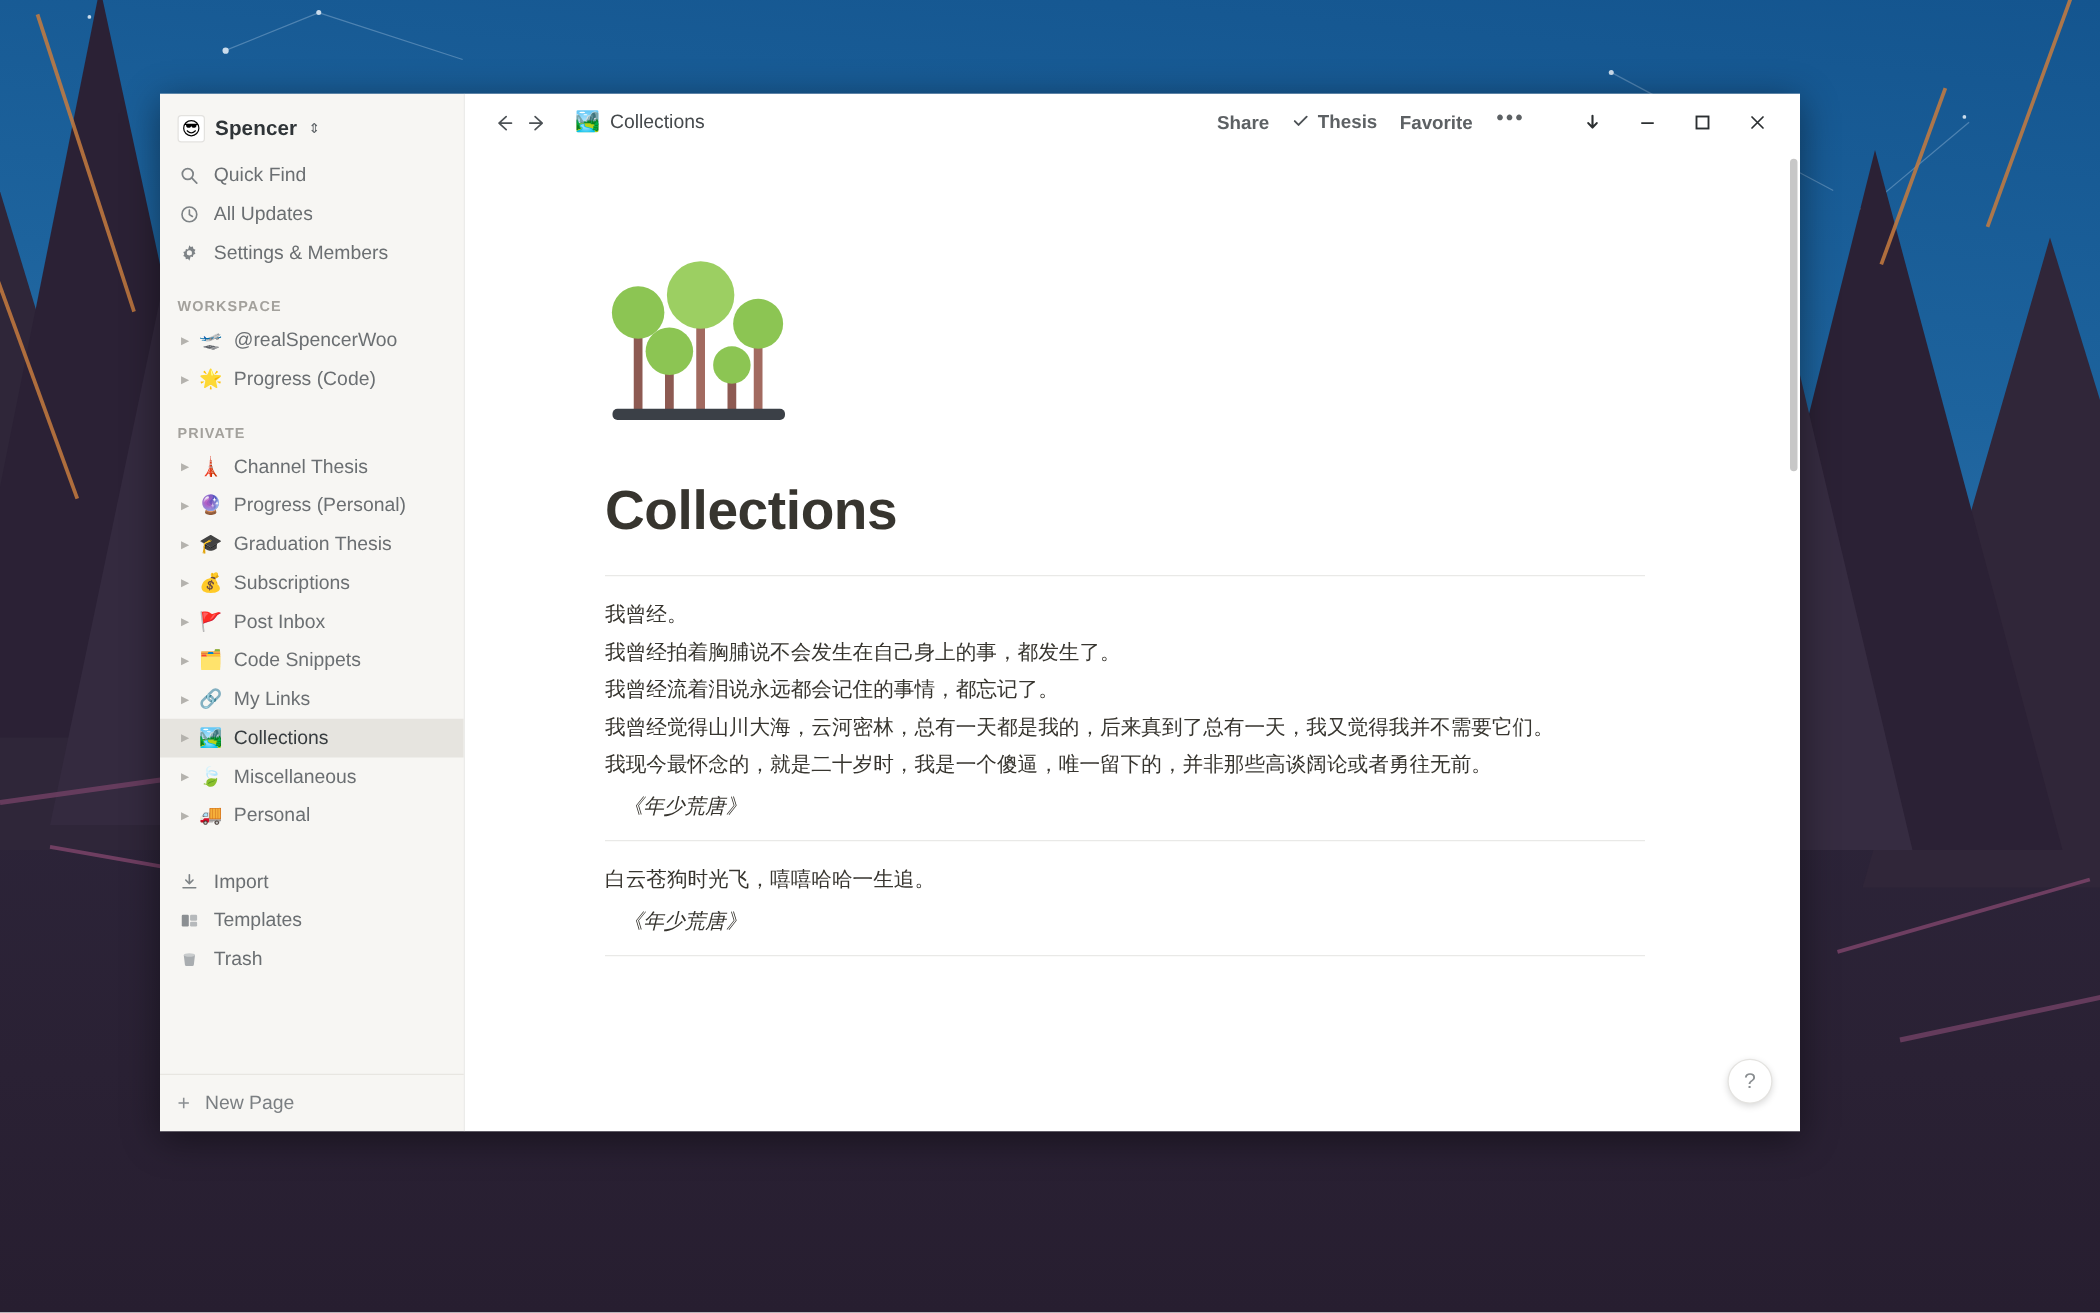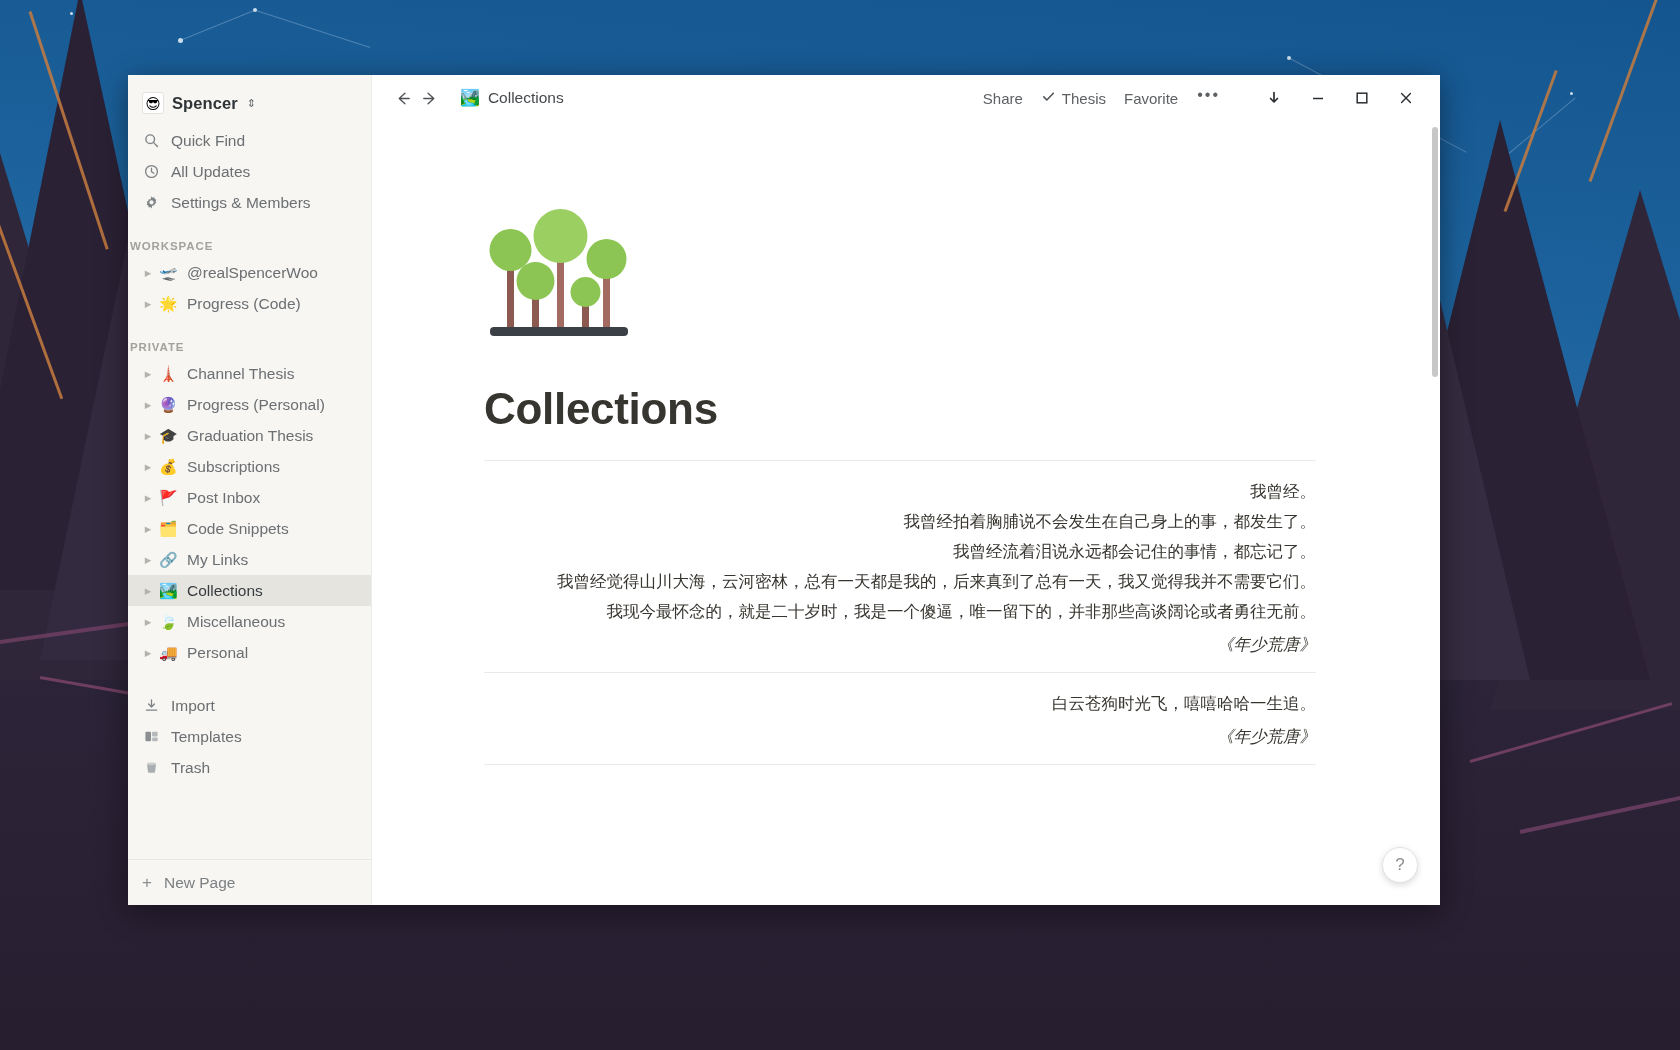--- a/index.html
+++ b/index.html
@@ -112,21 +112,21 @@
     cursor: pointer; white-space: nowrap;
   }
   .sb-row .sb-ico {
     width: 19px; min-width: 19px; margin-right: 10px;
     display: flex; align-items: center; justify-content: center;
     color: #7e8386;
   }
   .sb-row .sb-label { overflow: hidden; text-overflow: ellipsis; }
 
   .sb-section {
-    padding: 0 2px; margin-top: 22px; margin-bottom: 5px;
+    padding: 0 14px; margin-top: 22px; margin-bottom: 5px;
     font-size: 11.5px; letter-spacing: .9px; font-weight: bold;
     color: #a3a19c; text-transform: uppercase;
   }
 
   .sb-page {
     display: flex; align-items: center;
     height: 31px; padding-left: 12px; padding-right: 10px;
     font-size: 15.5px; color: #6b6f72; cursor: pointer; white-space: nowrap;
   }
   .sb-page.active { background: #e6e4df; color: #373c3f; font-weight: 500; }
@@ -161,21 +161,21 @@
   .crumb {
     display: flex; align-items: center; gap: 8px; margin-left: 12px;
     cursor: pointer; padding: 3px 6px; border-radius: 3px;
   }
   .crumb-emoji { font-size: 16px; line-height: 1; }
   .crumb-text { font-size: 15.5px; color: #45494c; }
 
   .topbar-right { margin-left: auto; display: flex; align-items: center; }
   .tb-item {
     font-size: 15px; color: #5d6164; padding: 5px 9px; border-radius: 3px; cursor: pointer;
-    display: flex; align-items: flex-end; gap: 6px; white-space: nowrap;
+    display: flex; align-items: flex-start; gap: 6px; white-space: nowrap; font-weight: bold;
   }
   .tb-dots { letter-spacing: 2px; font-size: 16px; padding: 2px 10px 8px; line-height: .6; }
   .win-ctrls { display: flex; align-items: center; margin-left: 22px; }
   .win-btn {
     width: 44px; height: 38px; display: flex; align-items: center; justify-content: center;
     cursor: pointer; color: #2b2f31;
   }
 
   
   #page-scroll {
@@ -196,21 +196,21 @@
   .divider { height: 1px; background: #e9e9e7; margin: 12px 0 16px 0; }
   .para-line {
     font-size: 16.5px; line-height: 30px; color: #37352f;
     font-family: "DejaVu Sans", "Liberation Sans", sans-serif;
   }
   .attrib {
     font-size: 16.5px; line-height: 30px; color: #37352f;
     font-style: italic; padding-left: 14px; margin-top: 3px;
     font-family: "DejaVu Sans", "Liberation Sans", sans-serif;
   }
-  .block { margin-bottom: 4px; text-align: right; }
+  .block { margin-bottom: 4px; }
 
   
   #vscroll {
     position: absolute; right: 1px; top: 46px; width: 8px; bottom: 2px;
   }
   #vthumb {
     position: absolute; right: 1px; top: 6px; width: 6px; height: 250px;
     background: rgba(0,0,0,.22); border-radius: 3px;
   }
 

